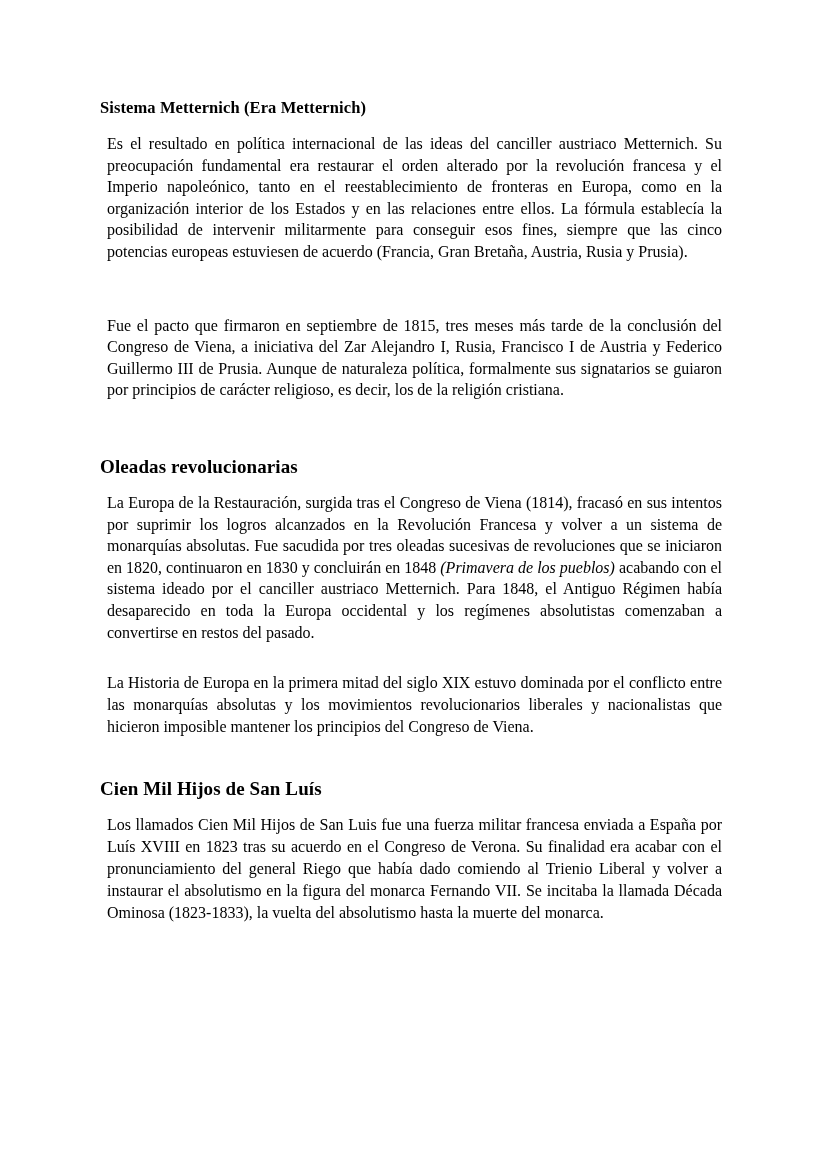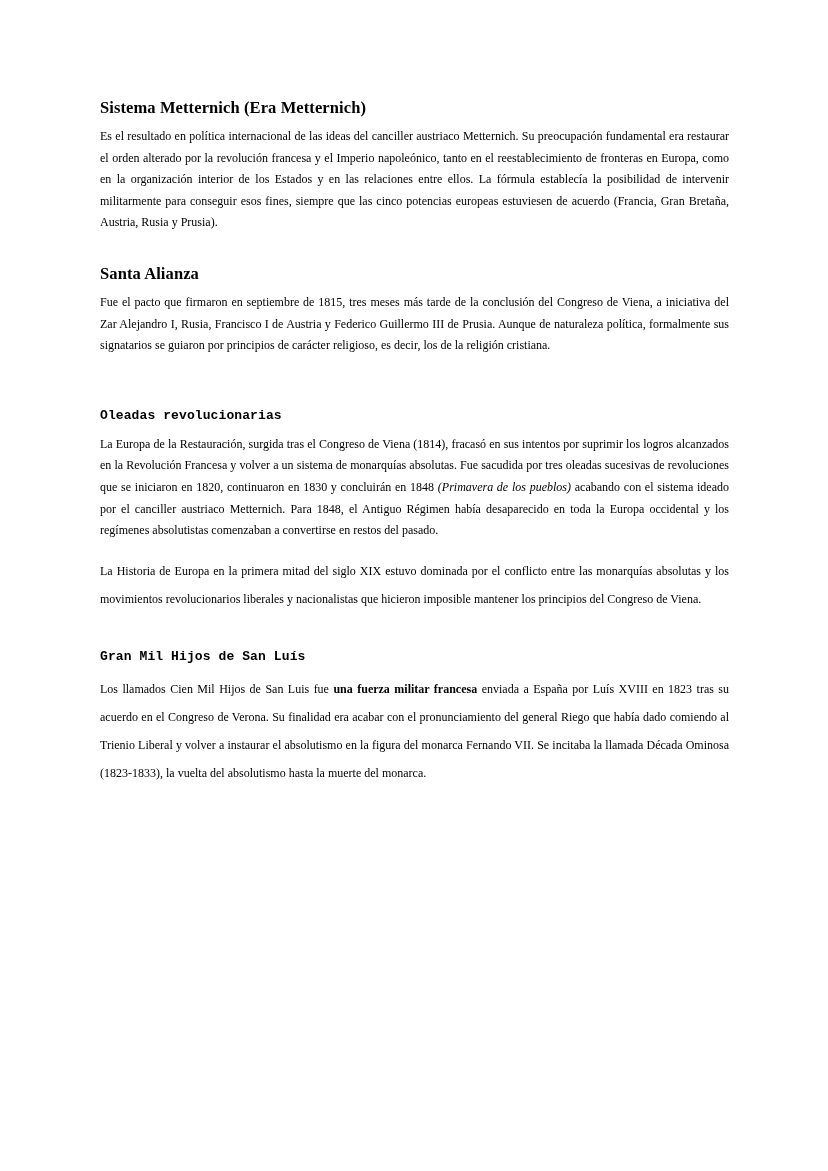--- a/index.html
+++ b/index.html
@@ -29,77 +29,75 @@
   h2.section-heading {
     font-family: "Liberation Serif", "DejaVu Serif", serif;
     font-weight: bold;
     font-size: 16.5px;
     line-height: 20px;
     margin: 0;
     padding: 0;
     letter-spacing: 0.1px;
   }
   h2.section-heading.wide {
-    font-size: 13px;
-    font-family: Liberation Mono, monospace;
+    font-size: 19px;
   }
   p.body-par {
-    font-size: 12px;
+    font-size: 16px;
     line-height: 21.6px;
-    margin: 0;
+    margin: 7px;
     padding: 0;
     text-align: justify;
     text-justify: inter-word;
     hyphens: none;
   }
   p.body-par.loose {
-    line-height: 28px;
+    line-height: 22px;
   }
   
   .sp-head-to-par { height: 8px; }
   .sp-par-gap     { height: 15px; }
   .sp-par-tight   { height: 0px; }
   .sp-sec-gap     { height: 30px; }
   .sp-sec-gap-lg  { height: 34px; }
 
-  b.strong { font-weight: bold; }
+  b.strong { font-weight: normal; }
   i.em { }
 </style>
 </head>
 <body>
 
 <div class="page">
   <div class="content">
 
     <h2 class="section-heading">Sistema Metternich (Era Metternich)</h2>
     <div class="sp-head-to-par"></div>
     <p class="body-par">
       <span>Es el resultado en política internacional de las ideas del canciller austriaco Metternich. Su preocupación fundamental era restaurar el orden alterado por la revolución francesa y el Imperio napoleónico, tanto en el reestablecimiento de fronteras en Europa, como en la organización interior de los Estados y en las relaciones entre ellos. La fórmula establecía la posibilidad de intervenir militarmente para conseguir esos fines, siempre que las cinco potencias europeas estuviesen de acuerdo (Francia, Gran Bretaña, Austria, Rusia y Prusia).</span>
     </p>
 
     <div class="sp-sec-gap"></div>
 
-    <h2 class="section-heading">Santa Alianza</h2>
     <div class="sp-head-to-par"></div>
     <p class="body-par">
       <span>Fue el pacto que firmaron en septiembre de 1815, tres meses más tarde de la conclusión del Congreso de Viena, a iniciativa del Zar Alejandro I, Rusia, Francisco I de Austria y Federico Guillermo III de Prusia. Aunque de naturaleza política, formalmente sus signatarios se guiaron por principios de carácter religioso, es decir, los de la religión cristiana.</span>
     </p>
     <div class="sp-par-tight"></div>
     <div class="sp-par-gap"></div>
 
     <div class="sp-sec-gap-lg"></div>
 
     <h2 class="section-heading wide">Oleadas revolucionarias</h2>
     <div class="sp-head-to-par"></div>
     <p class="body-par"><span>La Europa de la Restauración, surgida tras el Congreso de Viena (1814), fracasó en sus intentos por suprimir los logros alcanzados en la Revolución Francesa y volver a un sistema de monarquías absolutas. Fue sacudida por tres oleadas sucesivas de revoluciones que se iniciaron en 1820, continuaron en 1830 y concluirán en 1848 </span><i class="em">(Primavera de los pueblos)</i><span> acabando con el sistema ideado por el canciller austriaco Metternich.  Para 1848, el Antiguo Régimen había desaparecido en toda la Europa occidental y los regímenes absolutistas comenzaban a convertirse en restos del pasado.</span></p>
     <div class="sp-par-gap"></div>
     <p class="body-par loose">
       <span>La Historia de Europa en la primera mitad del siglo XIX estuvo dominada por el conflicto entre las monarquías absolutas y los movimientos revolucionarios liberales y nacionalistas que hicieron imposible mantener los principios del Congreso de Viena.</span>
     </p>
 
     <div class="sp-sec-gap-lg"></div>
 
-    <h2 class="section-heading wide">Gran Mil Hijos de San Luís</h2>
+    <h2 class="section-heading wide">Cien Mil Hijos de San Luís</h2>
     <div class="sp-head-to-par"></div>
     <p class="body-par loose"><span>Los llamados Cien Mil Hijos de San Luis fue </span><b class="strong">una fuerza militar francesa</b><span> enviada a España por Luís XVIII en 1823 tras su acuerdo en el Congreso de Verona. Su finalidad era acabar con el pronunciamiento del general Riego que había dado comiendo al Trienio Liberal y volver a instaurar el absolutismo en la figura del monarca Fernando VII. Se incitaba la llamada Década Ominosa (1823-1833), la vuelta del absolutismo hasta la muerte del monarca.</span></p>
 
   </div>
 </div>
 
 </body></html>

